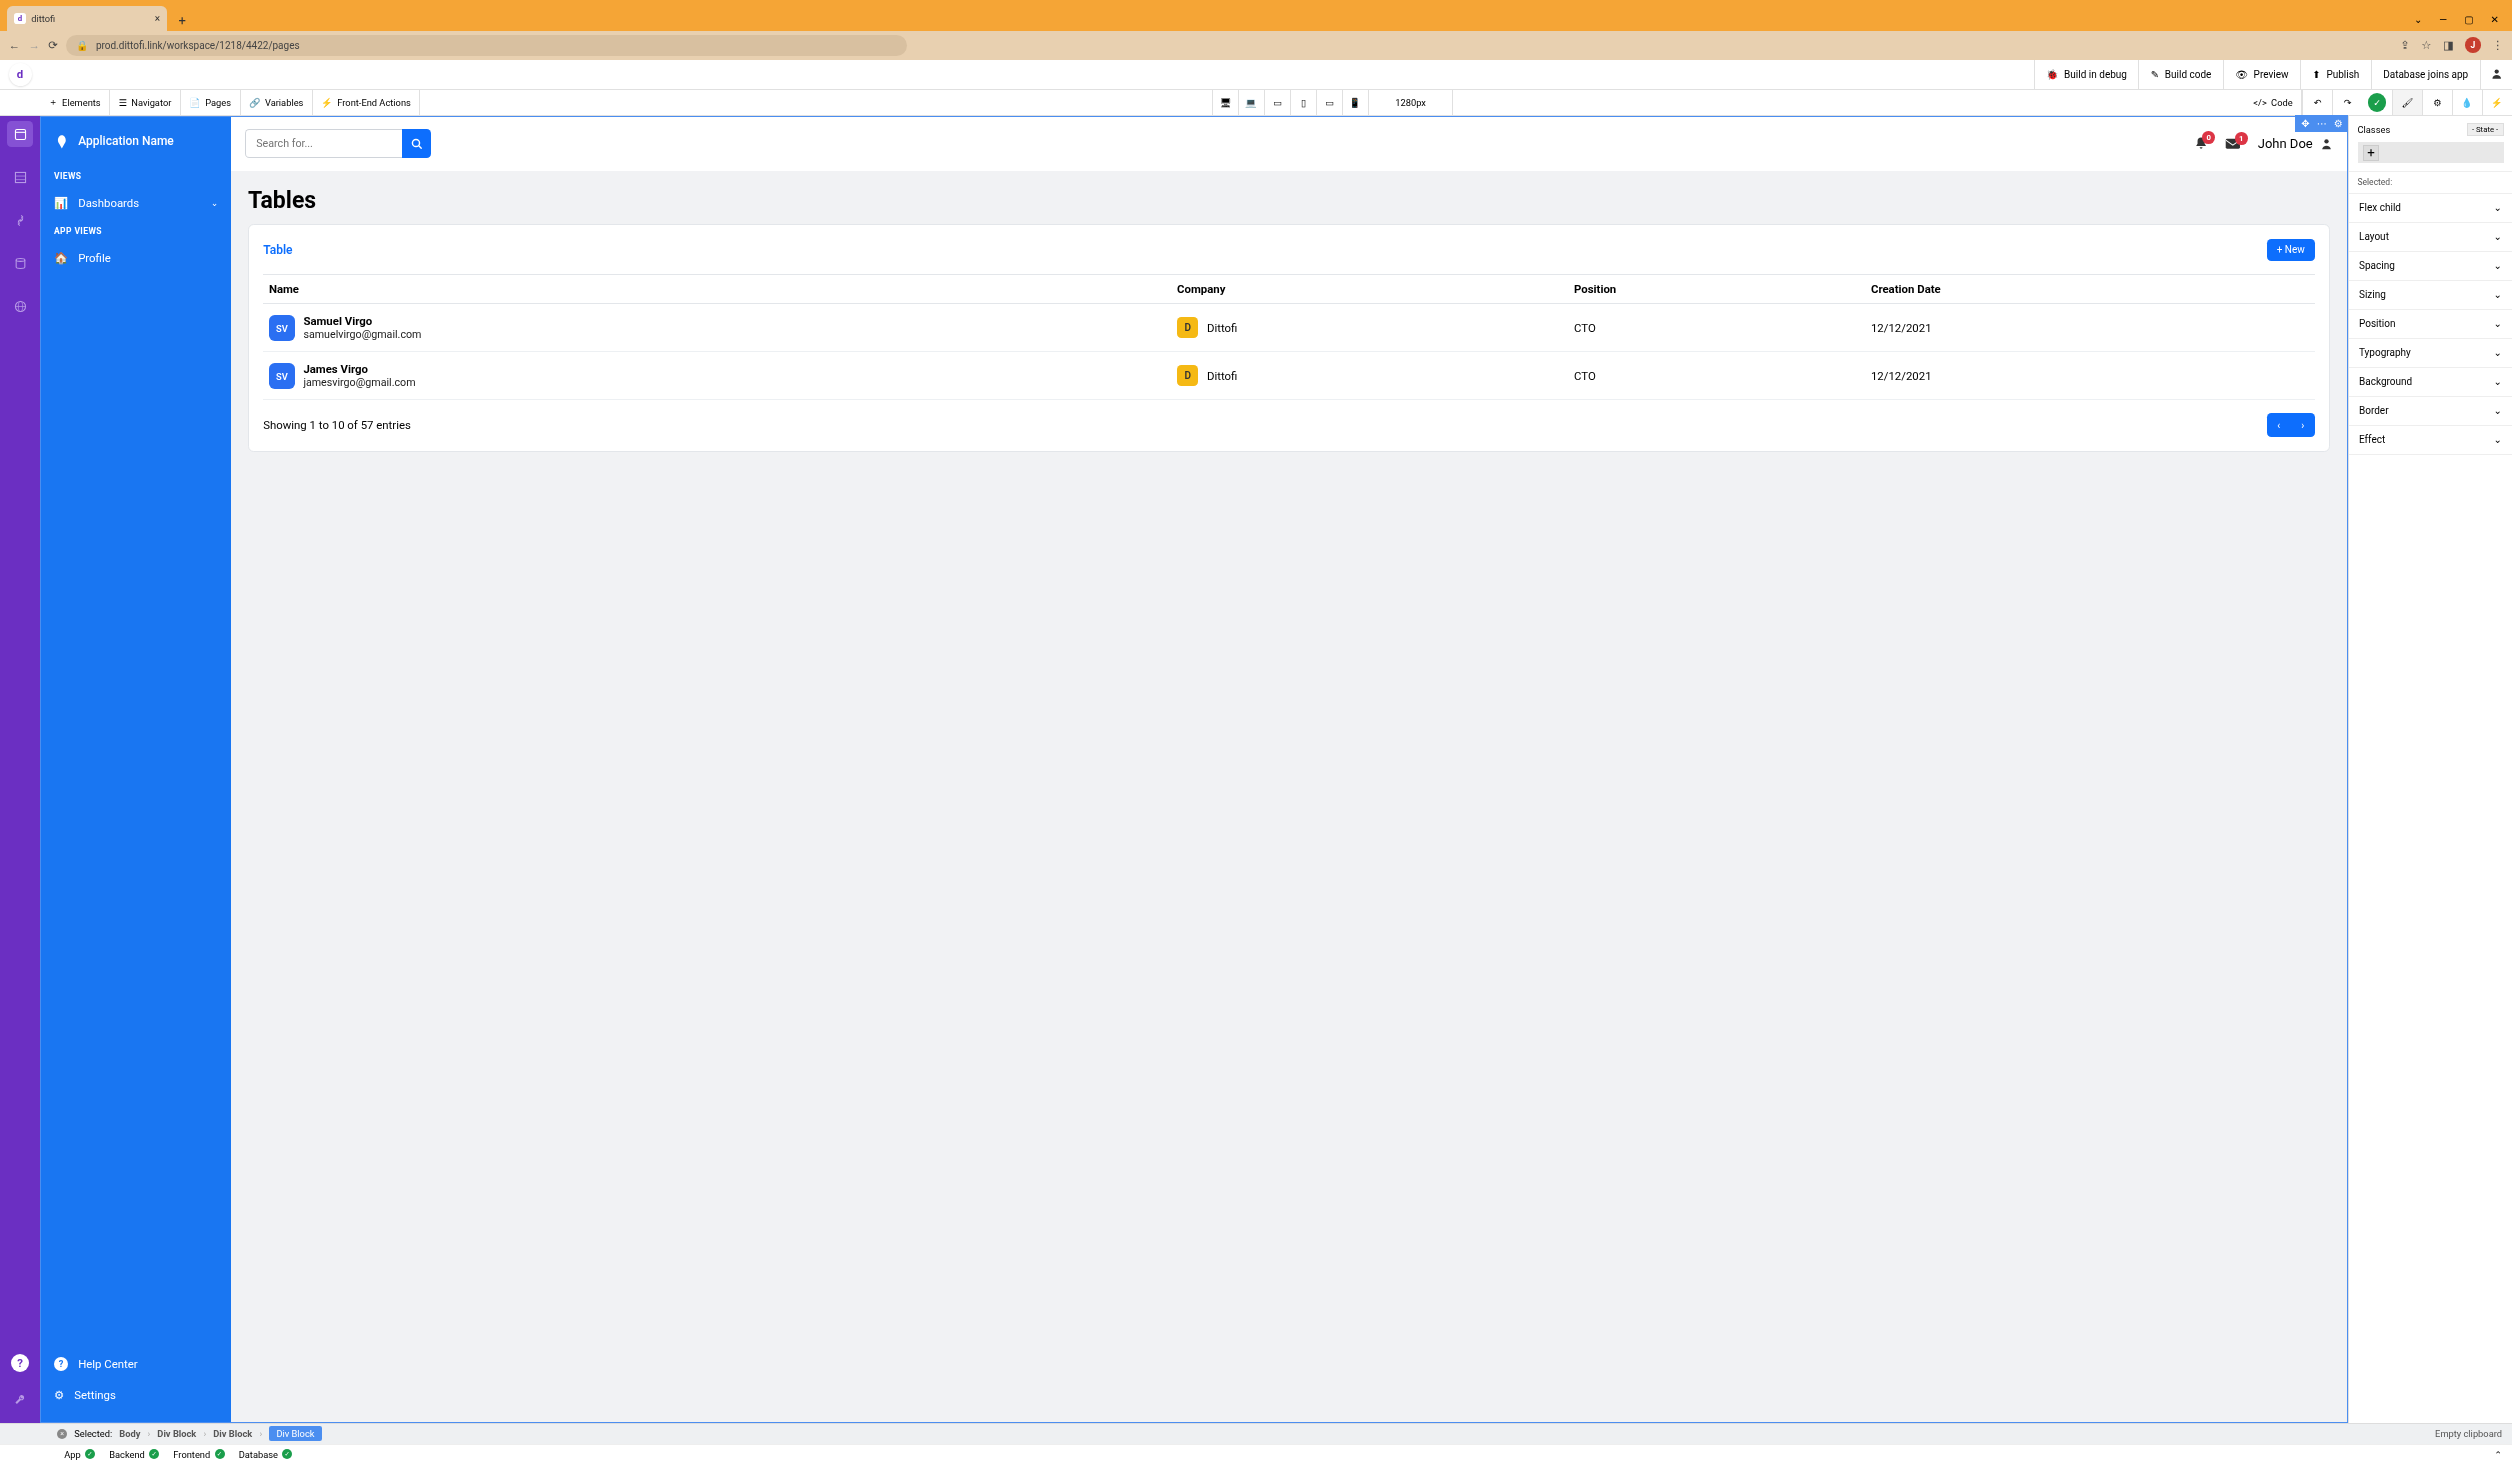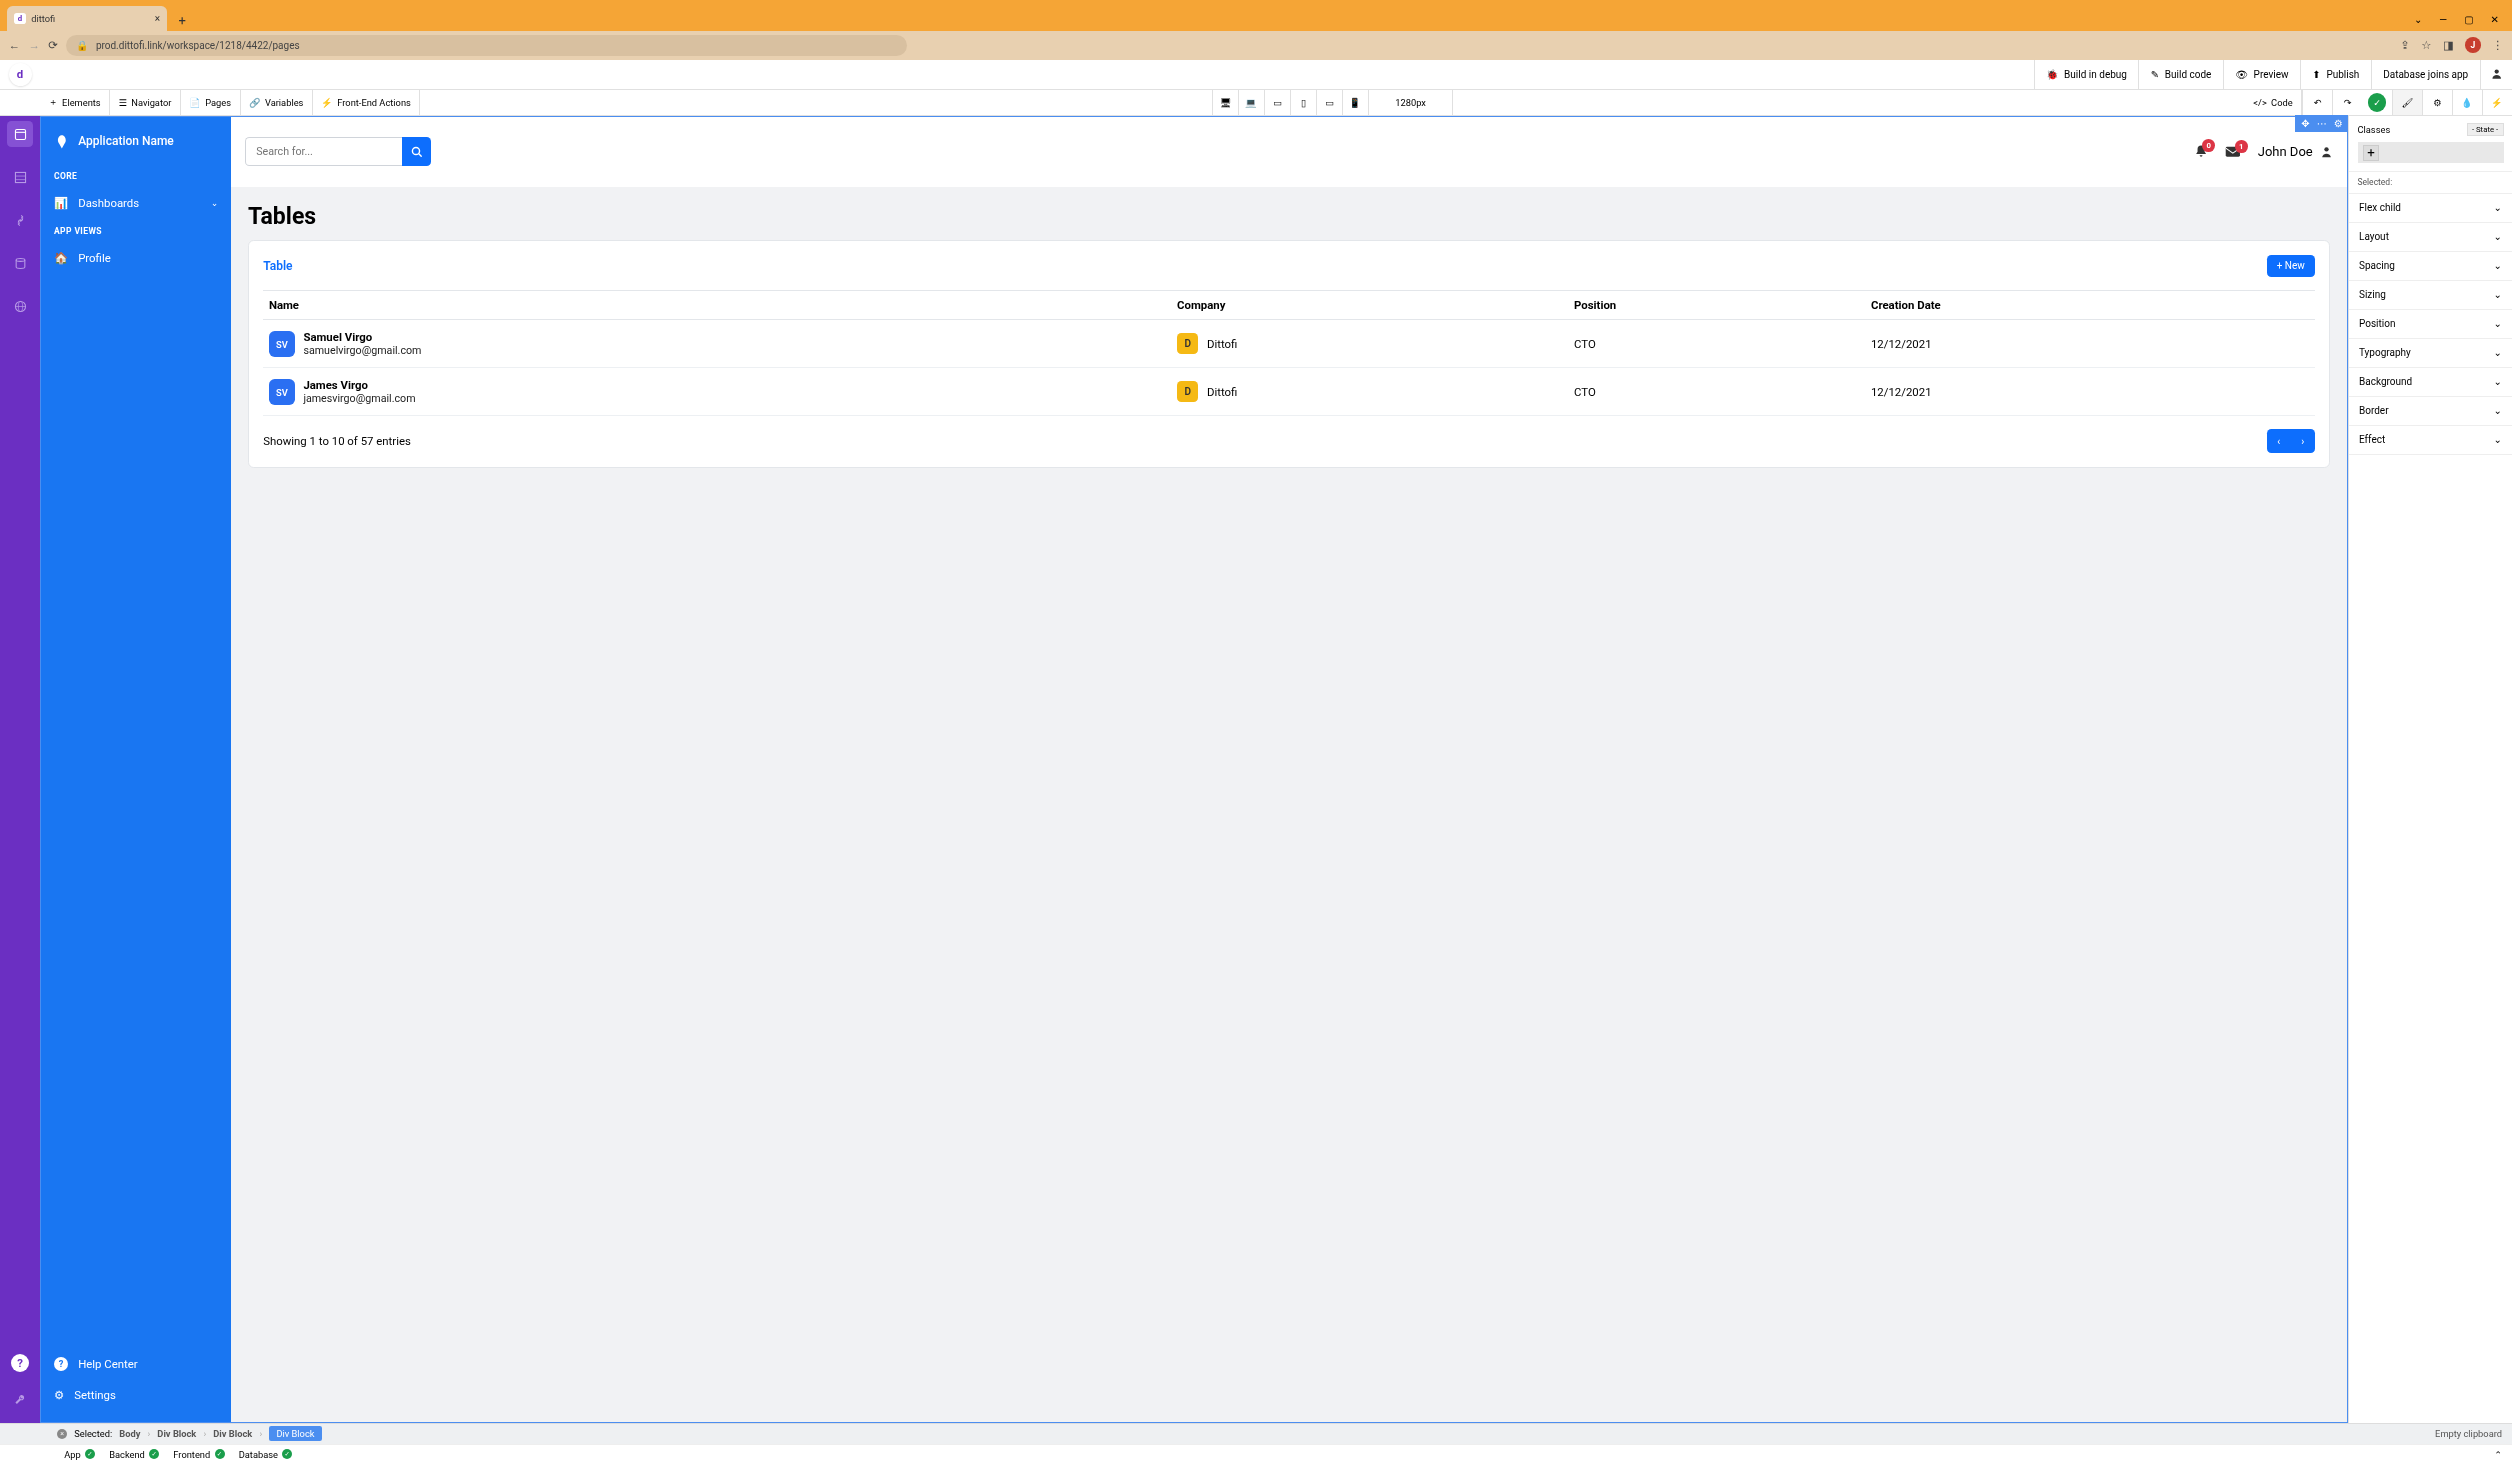--- a/index.html
+++ b/index.html
@@ -53,21 +53,21 @@
 .app-sidebar { width: 190px; background: #1976f2; color: #fff; display: flex; flex-direction: column; padding: 11.4px 0; }
 .app-sidebar-header { display: flex; align-items: center; gap: 8.5px; padding: 5.7px 13px 14.2px; font-size: 12px; font-weight: 500; }
 .app-logo-small { width: 15.7px; height: 15.7px; }
 .side-heading { font-size: 8.5px; font-weight: 700; padding: 7.1px 13px; letter-spacing: 0.4px; }
 .side-item { display: flex; align-items: center; gap: 10px; padding: 8.5px 13px; font-size: 11.4px; cursor: pointer; }
 .side-item .chev { margin-left: auto; font-size: 8.5px; }
 .side-bottom { margin-top: auto; }
 
 
 .canvas-main { flex: 1; background: #fff; display: flex; flex-direction: column; }
-.canvas-header { height: 70px; display: flex; align-items: center; padding: 0 14.2px; gap: 20px; border-radius: 24px; }
+.canvas-header { height: 54px; display: flex; align-items: center; padding: 0 14.2px; gap: 20px; border-radius: 24px; }
 .search-group { display: flex; }
 .search-input { width: 157px; height: 28.5px; border: 0.7px solid #d0d4da; border-right: none; border-radius: 4.3px 0 0 4.3px; padding: 0 10px; font-size: 10.7px; }
 .search-btn { width: 28.5px; height: 28.5px; background: #0d6efd; border: none; border-radius: 0 4.3px 4.3px 0; color: #fff; cursor: pointer; display: flex; align-items: center; justify-content: center; }
 .header-right { margin-left: auto; display: flex; align-items: center; gap: 17px; }
 .notif { position: relative; font-size: 14.2px; color: #333; cursor: pointer; }
 .badge { position: absolute; top: -5.7px; right: -7.1px; background: #dc3545; color: #fff; font-size: 7.8px; width: 13px; height: 13px; border-radius: 6.4px; display: flex; align-items: center; justify-content: center; font-weight: bold; }
 .user-label { font-size: 13px; display: flex; align-items: center; gap: 7.1px; }
 
 .canvas-body { flex: 1; background: #f1f2f4; padding: 16px 17px; overflow: auto; }
 .page-title { font-size: 23px; font-weight: 700; margin-bottom: 10px; }
@@ -285,21 +285,21 @@
       <span>⚙</span>
     </div>
 
     <div class="app-sidebar">
       <div class="app-sidebar-header">
         <svg class="app-logo-small" viewBox="0 0 24 24">
             <path d="M12 2C8 2 6 6 6 10c0 3 2 5 2 5l4 7 4-7s2-2 2-5c0-4-2-8-6-8z" fill="#fff"></path>
           </svg>
         <span>Application Name</span>
       </div>
-      <div class="side-heading">CORE</div>
+      <div class="side-heading">VIEWS</div>
       <div class="side-item">
         <span>📊</span>
         <span>Dashboards</span>
         <span class="chev">⌄</span>
       </div>
       <div class="side-heading">APP VIEWS</div>
       <div class="side-item">
         <span>🏠</span>
         <span>Profile</span>
       </div>

